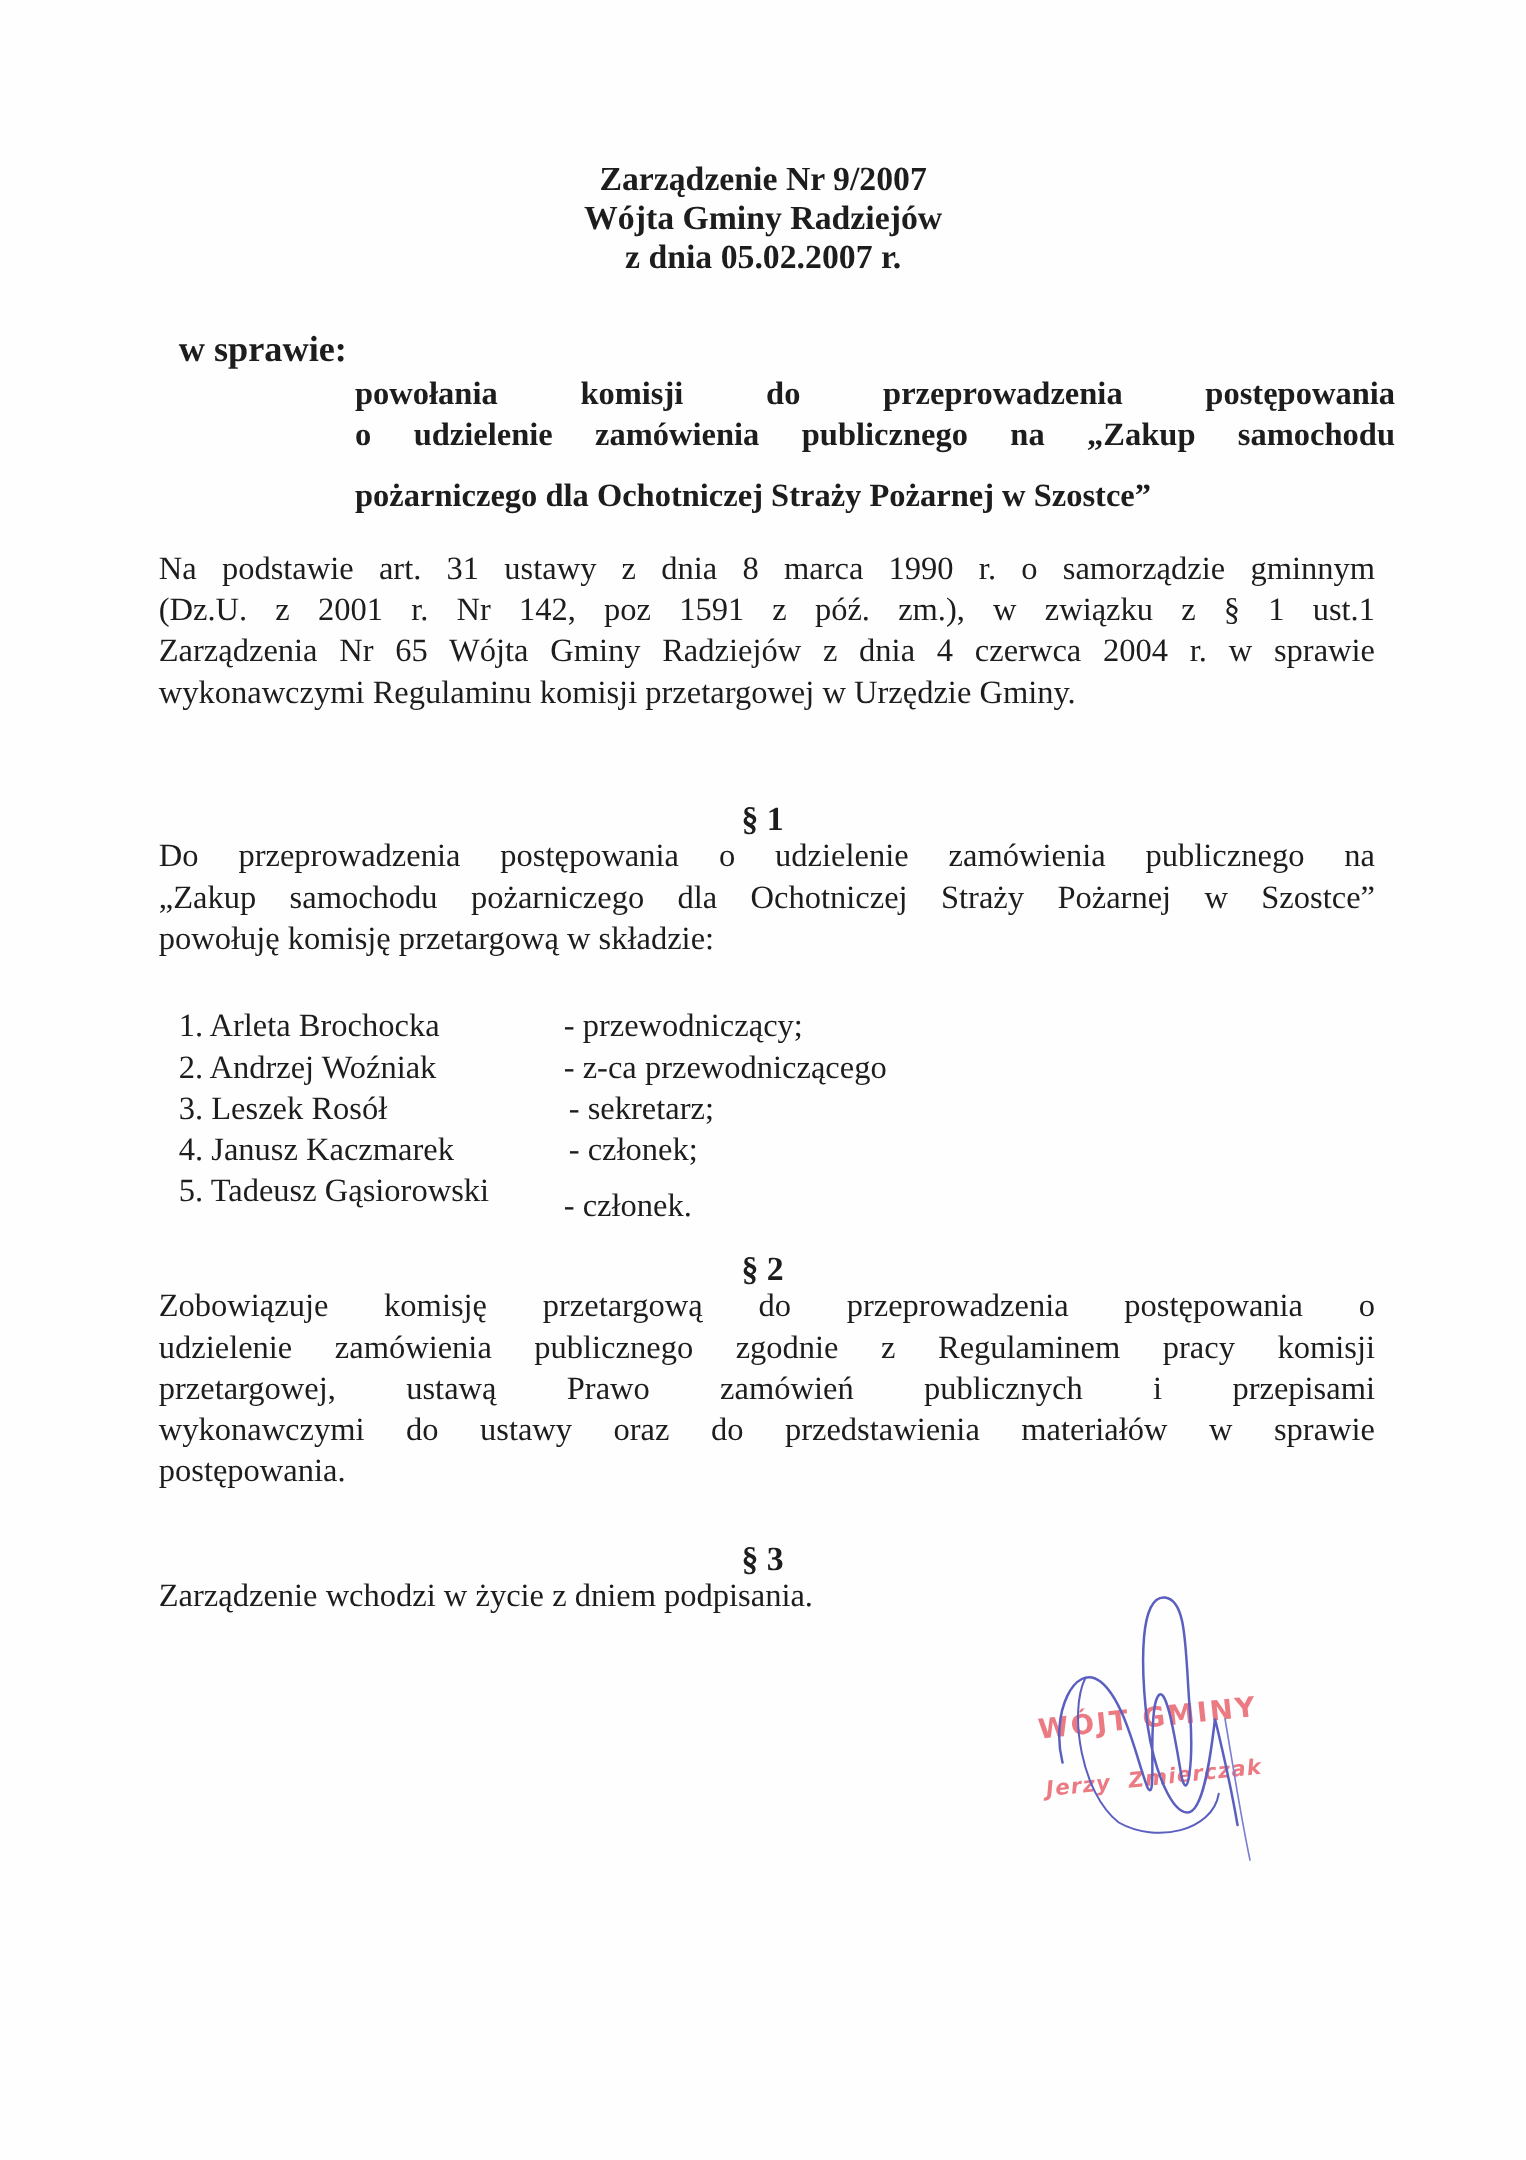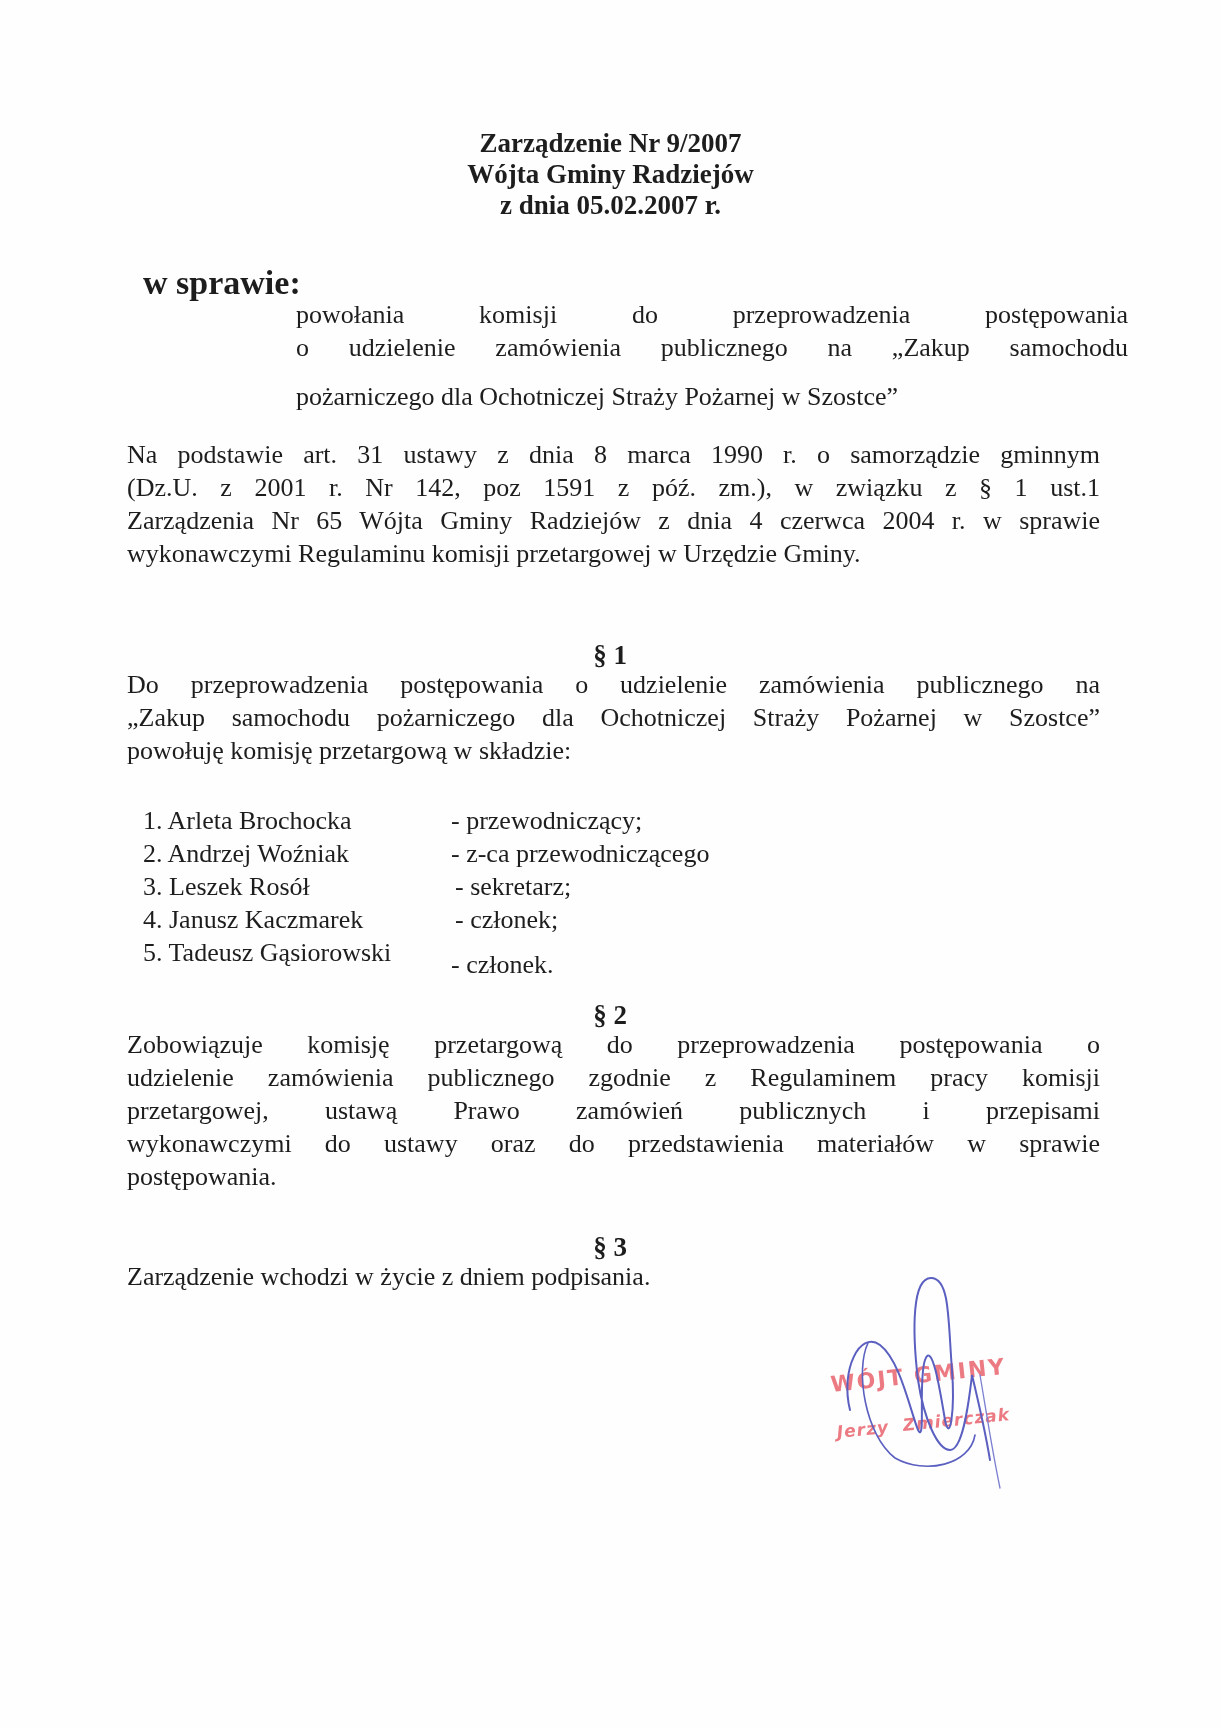--- a/index.html
+++ b/index.html
@@ -1,22 +1,22 @@
 <!DOCTYPE html>
 <html><head>
 <meta charset="utf-8">
 <style>
   html, body { margin: 0; padding: 0; background: #ffffff; }
   body { width: 1221px; height: 1728px; position: relative; overflow: hidden; }
   .page { position: absolute; left: 0; top: 0; width: 1221px; height: 1728px; background: #fefefe; }
   .serif { font-family: "Liberation Serif", "DejaVu Serif", serif; color: #1d1d1d; }
   .title-block { position: absolute; left: 0; width: 1221px; top: 128px; text-align: center; font-weight: bold; font-size: 27px; line-height: 31px; }
   .title-block div { padding-left: 0; }
-  .w-sprawie { position: absolute; left: 143px; top: 264px; font-weight: bold; font-size: 34px; }
-  .subject { position: absolute; left: 296px; top: 298px; width: 832px; font-weight: normal; font-size: 26px; line-height: 33px; }
+  .w-sprawie { position: absolute; left: 143px; top: 264px; font-weight: bold; font-size: 29px; }
+  .subject { position: absolute; left: 284px; top: 298px; width: 832px; font-weight: bold; font-size: 26px; line-height: 33px; }
   .subject .ln { display: block; text-align: justify; text-align-last: justify; }
   .subject .ln.last { text-align-last: left; margin-top: 16px; }
   .para { position: absolute; left: 127px; width: 973px; font-size: 26px; line-height: 33px; }
   .para .ln { display: block; text-align: justify; text-align-last: justify; white-space: nowrap; }
   .para .ln.last { text-align-last: left; }
   .basis { top: 438px; }
   .sec-head { position: absolute; left: 0; width: 1221px; text-align: center; font-size: 27px; font-weight: bold; }
   .sec1-head { top: 640px; left: 590px; width: 40px; }
   .sec1-text { top: 668px; }
   .members { position: absolute; left: 143px; top: 804px; font-size: 26px; line-height: 33px; }

